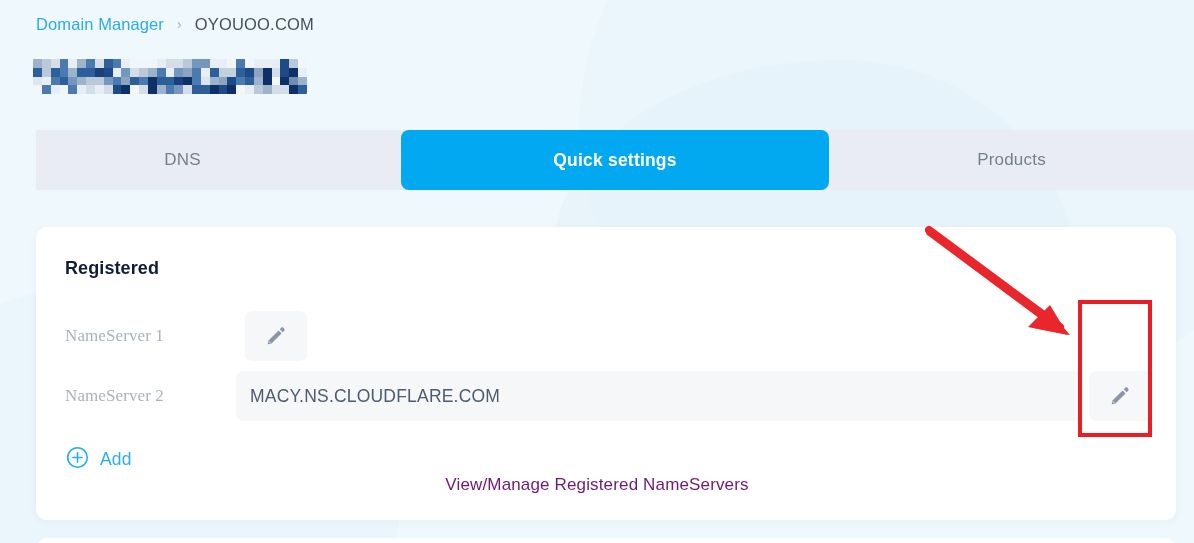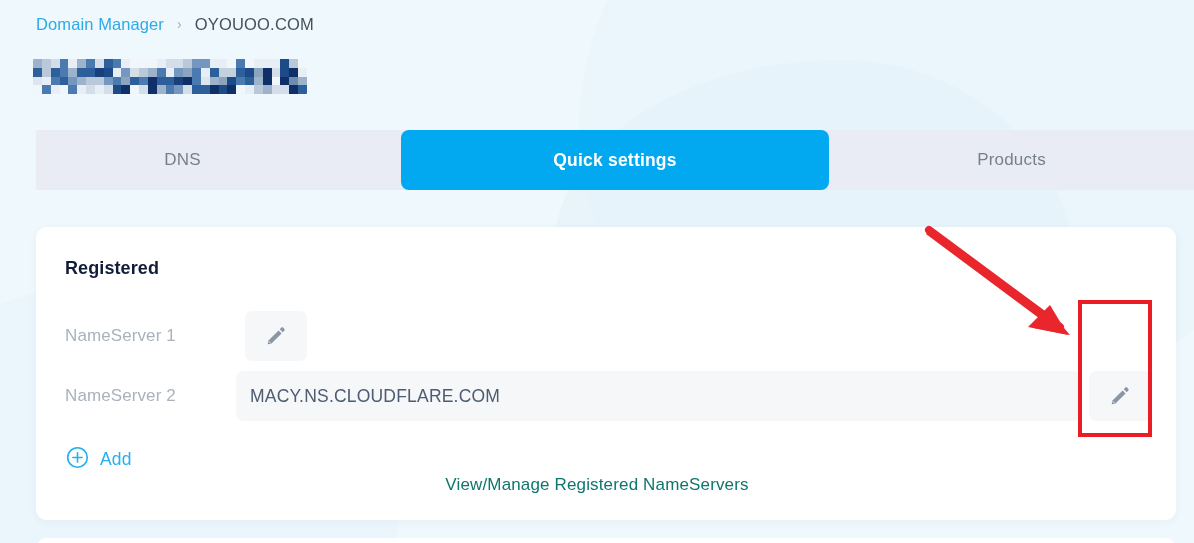--- a/index.html
+++ b/index.html
@@ -184,20 +184,21 @@
   }
   .ns-row.r1 { top: 84px; }
   .ns-row.r2 { top: 144px; }
 
   .ns-label {
     width: 171px;
     flex: 0 0 171px;
     font-size: 17px;
     color: #a9b2bd;
     letter-spacing: .1px;
+    font-family: Liberation Serif, serif;
   }
   .ns-input {
     flex: 1 1 auto;
     height: 50px;
     background: #f6f7f9;
     border-radius: 7px;
     display: flex;
     align-items: center;
     padding-left: 14px;
     font-size: 17.5px;
@@ -239,21 +240,21 @@
   }
 
   
   .manage-link {
     position: absolute;
     left: 0;
     top: 475px;
     width: 1194px;
     text-align: center;
     font-size: 17px;
-    color: #0f766e;
+    color: #701a75;
     letter-spacing: .15px;
     cursor: pointer;
   }
 
   
   .anno-layer {
     position: absolute;
     inset: 0;
     z-index: 5;
     pointer-events: none;

